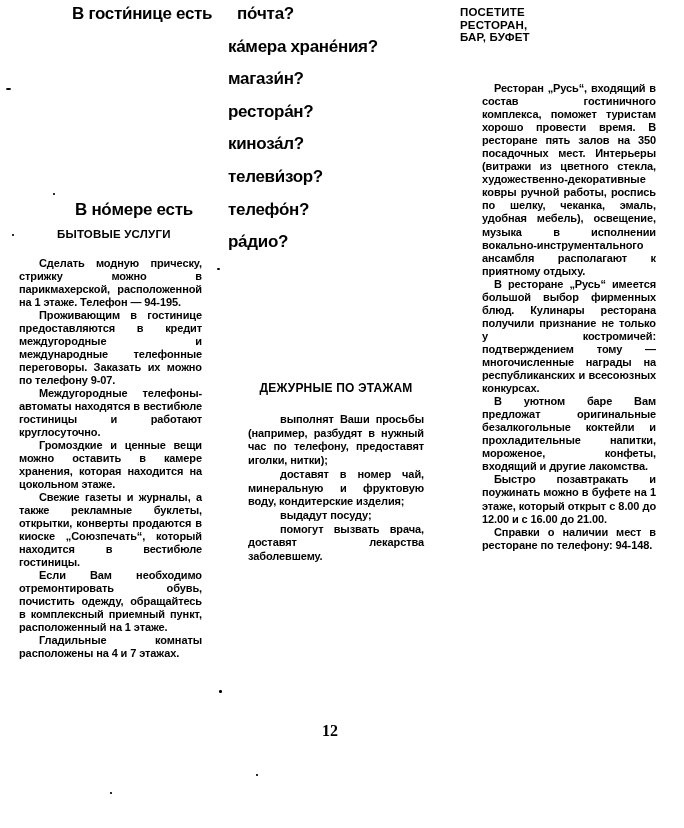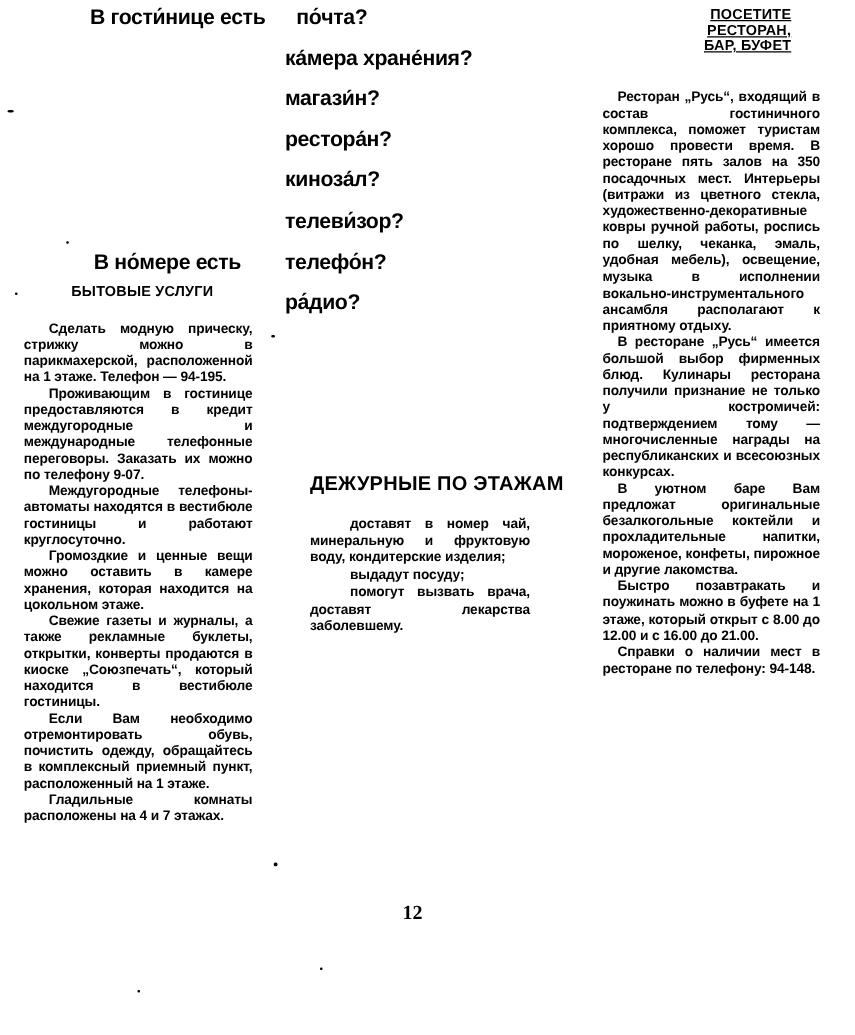--- a/index.html
+++ b/index.html
@@ -26,32 +26,32 @@
   }
   .q-list li{line-height:22px;margin-bottom:10.6px;white-space:nowrap;}
   .q-list li.first{padding-left:9px;}
   
   .heading{
     position:absolute;
     font-size:11.5px;line-height:12.5px;letter-spacing:0.2px;
     white-space:nowrap;
   }
   .heading-left{left:57px;top:228px;}
-  .heading-mid{left:248px;top:382px;width:176px;text-align:center;white-space:nowrap;font-size:16px;}
-  .heading-right{left:505px;top:6px;width:128px;text-align:right;white-space:normal;text-decoration:underline;}
+  .heading-mid{left:248px;top:382px;width:176px;text-align:center;white-space:nowrap;font-size:12px;}
+  .heading-right{left:460px;top:6px;width:128px;text-align:left;white-space:normal;}
   
   .col{
     position:absolute;
     font-size:11px;text-align:justify;letter-spacing:-0.1px;
   }
   .col p{margin:0;text-indent:20px;}
   .col-left{left:19px;top:257px;width:183px;line-height:13px;}
   .col-mid{left:248px;top:413px;width:176px;line-height:13.7px;}
   .col-mid p{text-indent:32px;}
-  .col-right{left:482px;top:72px;width:174px;line-height:13.05px;}
+  .col-right{left:482px;top:82px;width:174px;line-height:13.05px;}
   .col-right p{text-indent:12px;}
   .page-number{
     position:absolute;left:322px;top:722px;width:32px;
     text-align:left;
     font-family:"Liberation Serif",serif;
     font-size:16px;font-weight:bold;
   }
   
   .speck{position:absolute;background:#000;border-radius:40%;}
   .sp1{left:6px;top:88px;width:5px;height:2px;}
@@ -87,33 +87,34 @@
     <p>Проживающим в гостинице предоставляются в кредит междугородные и международные телефонные переговоры. Заказать их можно по телефону 9-07.</p>
     <p>Междугородные телефоны-автоматы находятся в вестибюле гостиницы и работают круглосуточно.</p>
     <p>Громоздкие и ценные вещи можно оставить в камере хранения, которая находится на цокольном этаже.</p>
     <p>Свежие газеты и журналы, а также рекламные буклеты, открытки, конверты продаются в киоске „Союзпечать“, который находится в вестибюле гостиницы.</p>
     <p>Если Вам необходимо отремонтировать обувь, почистить одежду, обращайтесь в комплексный приемный пункт, расположенный на 1 этаже.</p>
     <p>Гладильные комнаты расположены на 4 и 7 этажах.</p>
   </div>
 
   <div class="heading heading-mid">ДЕЖУРНЫЕ ПО ЭТАЖАМ</div>
   <div class="col col-mid">
+    <p>выполнят Ваши просьбы (например, разбудят в нужный час по телефону, предоставят иголки, нитки);</p>
     <p>доставят в номер чай, минеральную и фруктовую воду, кондитерские изделия;</p>
     <p>выдадут посуду;</p>
     <p>помогут вызвать врача, доставят лекарства заболевшему.</p>
   </div>
 
   <div class="heading heading-right">
     <div>ПОСЕТИТЕ РЕСТОРАН,</div>
     <div>БАР, БУФЕТ</div>
   </div>
   <div class="col col-right">
     <p>Ресторан „Русь“, входящий в состав гостиничного комплекса, поможет туристам хорошо провести время. В ресторане пять залов на 350 посадочных мест. Интерьеры (витражи из цветного стекла, художественно-декоративные ковры ручной работы, роспись по шелку, чеканка, эмаль, удобная мебель), освещение, музыка в исполнении вокально-инструментального ансамбля располагают к приятному отдыху.</p>
     <p>В ресторане „Русь“ имеется большой выбор фирменных блюд. Кулинары ресторана получили признание не только у костромичей: подтверждением тому — многочисленные награды на республиканских и всесоюзных конкурсах.</p>
-    <p>В уютном баре Вам предложат оригинальные безалкогольные коктейли и прохладительные напитки, мороженое, конфеты, пирожное и другие лакомства.</p>
+    <p>В уютном баре Вам предложат оригинальные безалкогольные коктейли и прохладительные напитки, мороженое, конфеты, входящий и другие лакомства.</p>
     <p>Быстро позавтракать и поужинать можно в буфете на 1 этаже, который открыт с 8.00 до 12.00 и с 16.00 до 21.00.</p>
     <p>Справки о наличии мест в ресторане по телефону: 94-148.</p>
   </div>
 
   <div class="page-number">12</div>
 
   <i class="speck sp1"></i>
   <i class="speck sp2"></i>
   <i class="speck sp3"></i>
   <i class="speck sp4"></i>

